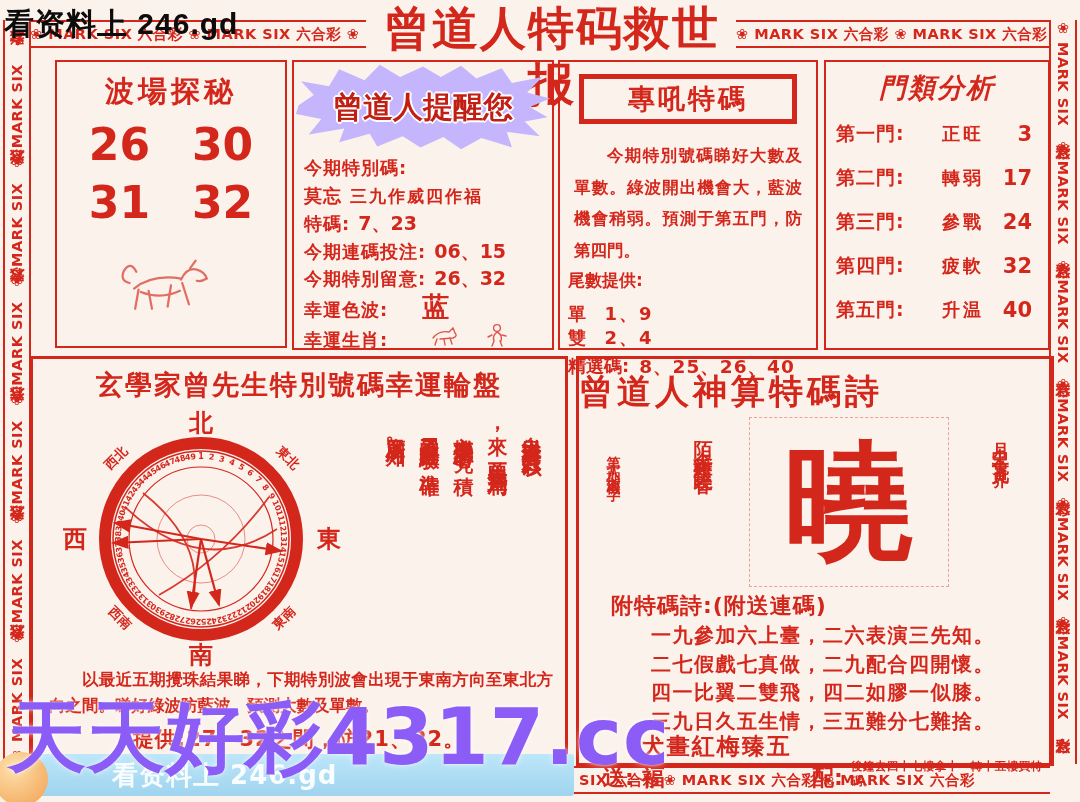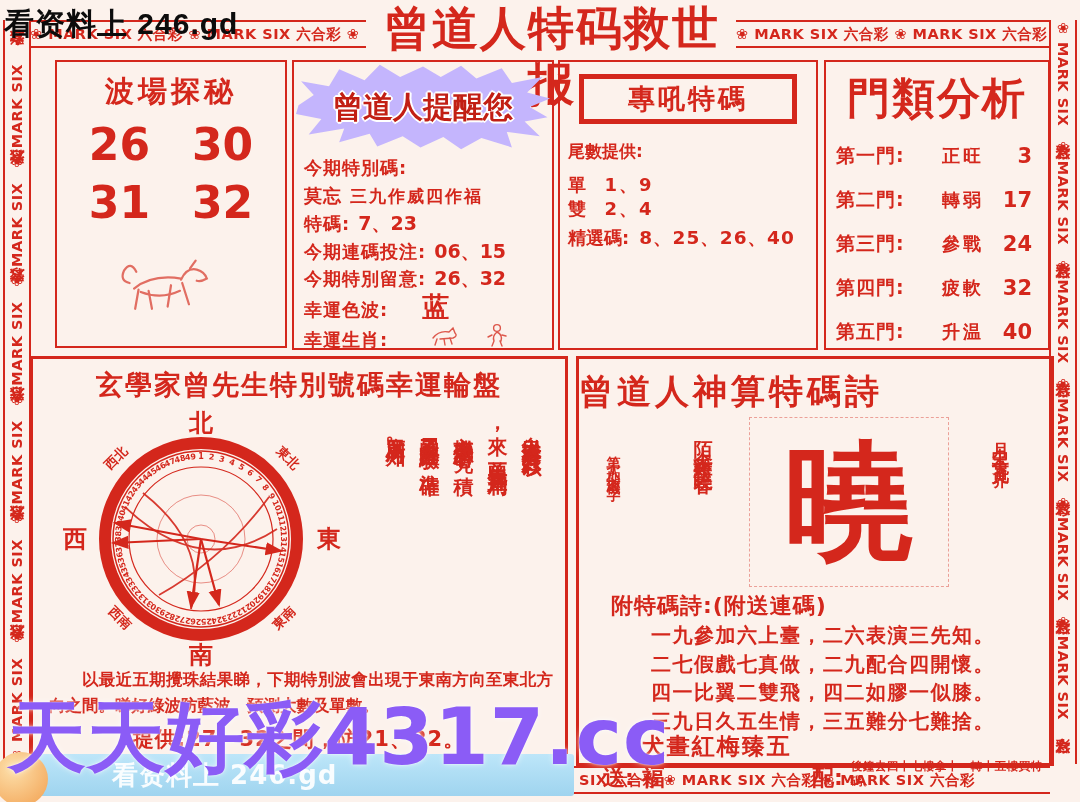--- a/index.html
+++ b/index.html
@@ -46,21 +46,21 @@
   .zh-body{margin:8px 14px 0;font-size:16.5px;font-weight:600;line-height:1.92;
            text-align:justify;text-indent:2em;}
   .zh-tails{display:flex;align-items:flex-start;margin:2px 0 0 8px;gap:10px;flex-direction:column;}
   .zh-tails-label{font-size:17px;font-weight:bold;}
   .zh-tail-row{font-size:18px;font-weight:bold;line-height:24px;letter-spacing:2px;}
   .zh-pick{display:flex;align-items:center;margin:4px 0 0 8px;gap:10px;font-weight:bold;}
   .zh-pick-label{font-size:18px;}
   .zh-pick-val{font-size:18.5px;letter-spacing:1px;}
   
   .menlei{left:824px;top:60px;width:222px;height:286px;}
-  .menlei h2{margin:8px 0 6px;text-align:center;font-size:43px;letter-spacing:2px;}
+  .menlei h2{margin:8px 0 6px;text-align:center;font-size:27px;letter-spacing:2px;font-style:italic;}
   .ml-row{display:flex;align-items:center;padding:0 16px 0 10px;height:44px;}
   .ml-door{font-size:19px;font-weight:bold;width:92px;letter-spacing:1px;}
   .ml-state{font-size:18px;font-weight:bold;flex:1;text-align:center;letter-spacing:3px;}
   .ml-num{font-size:21px;font-weight:bold;width:34px;text-align:right;}
   
   .wheelbox{left:30px;top:356px;width:532px;height:404px;border-width:3px;}
   .wheelbox h2{margin:8px 0 0;text-align:center;font-size:27px;letter-spacing:2px;}
   .wheel-svg{position:absolute;left:8px;top:50px;}
   .ringnum{font-size:8px;fill:#d4271c;font-weight:bold;text-anchor:middle;}
   .dirlab{fill:#d4271c;font-weight:bold;}
@@ -186,20 +186,21 @@
               <path d="M11 9 q-5 4 -3 9 M11 9 q6 3 4 9 M8 18 l-2 5 M14 18 l2 5 M6 12 l-4 2 M16 12 l4 1"></path>
             </g>
           </svg>
         </span>
       </div>
     </div>
   </div>
 
   <div class="box zhuanhou">
     <div class="zh-titlebox">專吼特碼</div>
+    <div class="zh-body">今期特別號碼睇好大數及單數。綠波開出機會大，藍波機會稍弱。預測于第五門，防第四門。</div>
     <div class="zh-tails">
       <span class="zh-tails-label">尾數提供:</span>
       <div>
 
           <div class="zh-tail-row"><span>單</span>&nbsp;&nbsp;<span>1、9</span></div>
 
           <div class="zh-tail-row"><span>雙</span>&nbsp;&nbsp;<span>2、4</span></div>
         </div>
     </div>
     <div class="zh-pick">

